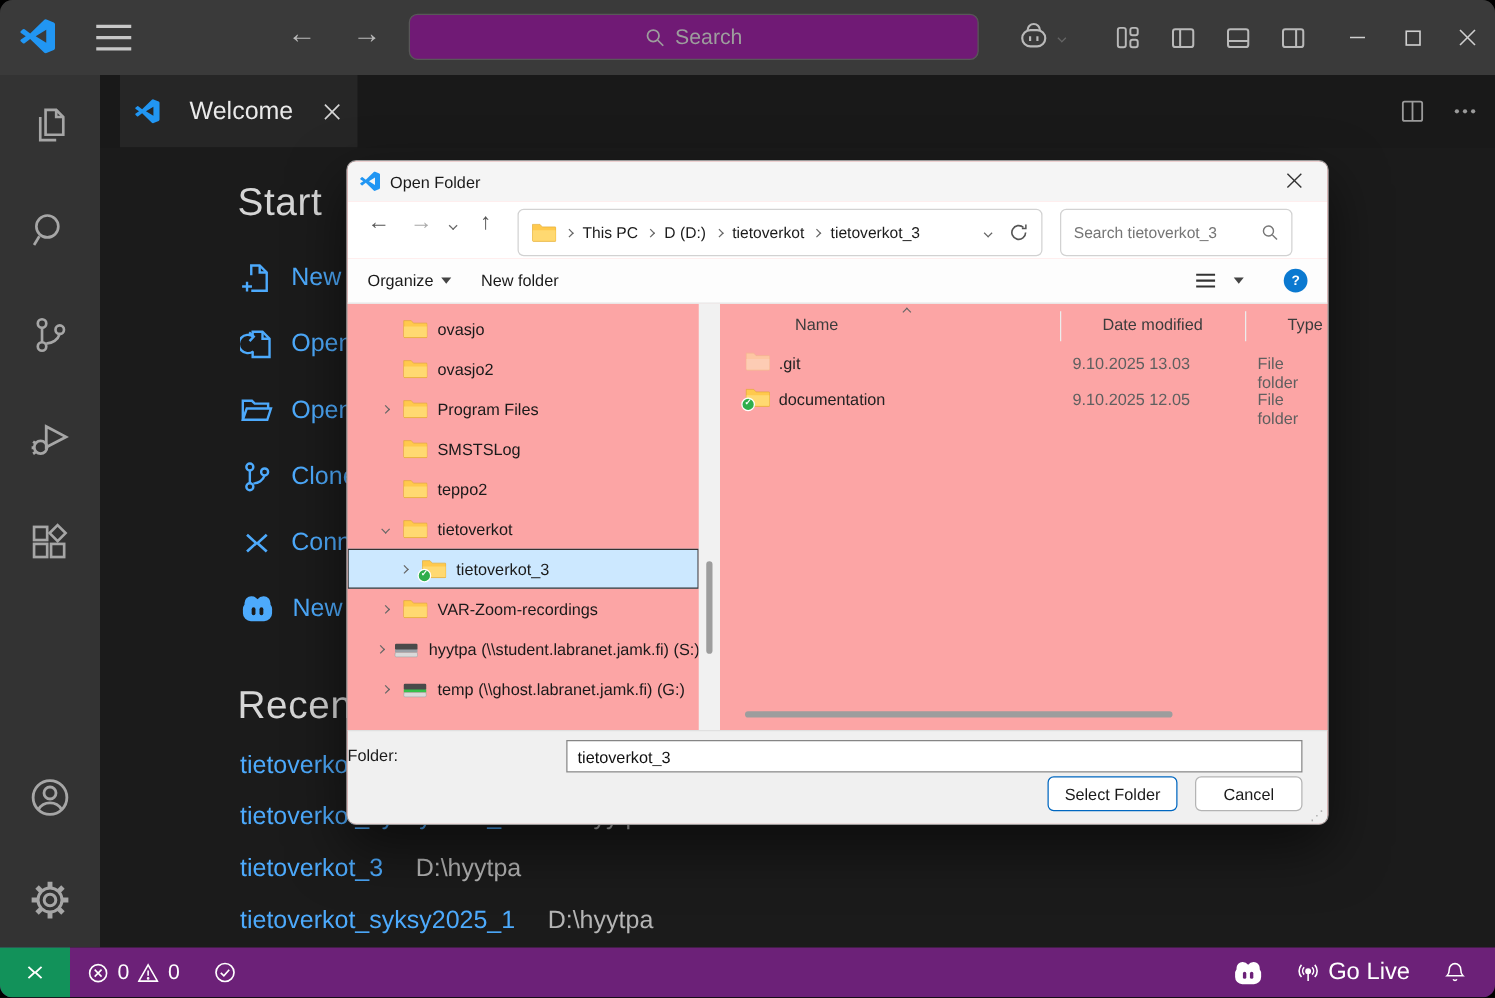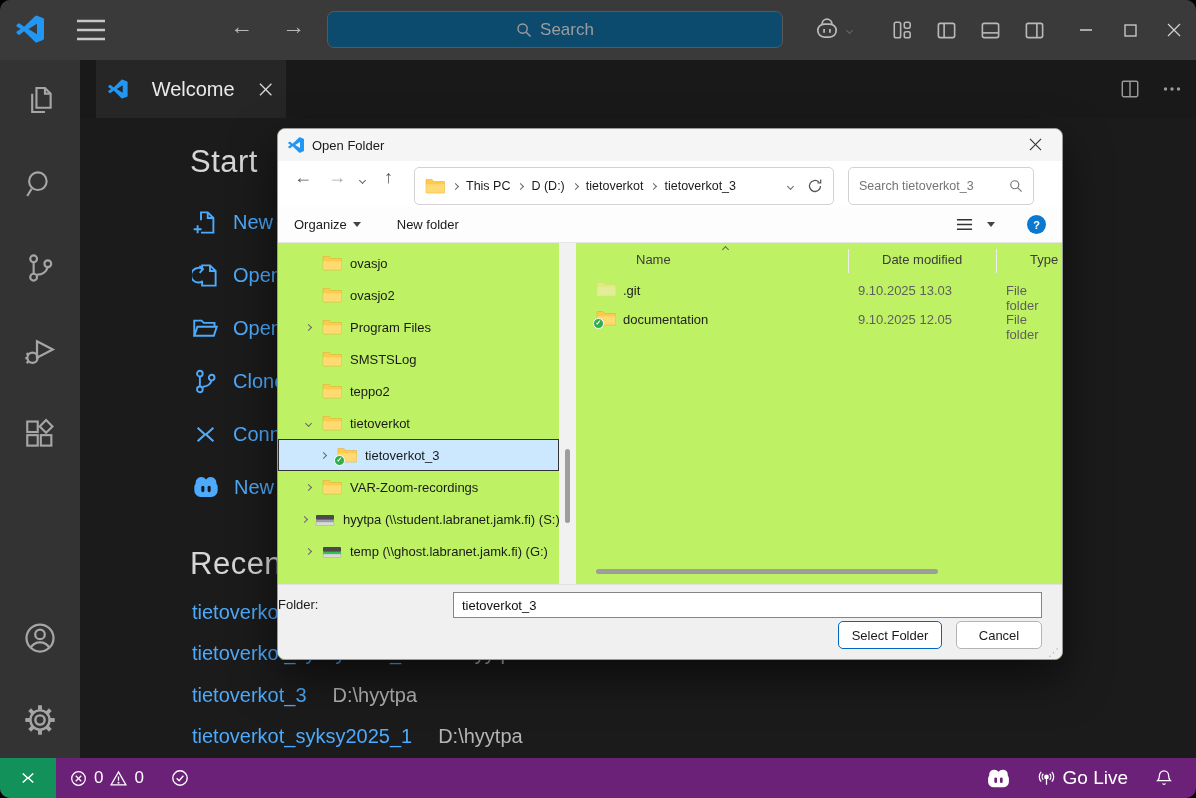--- a/index.html
+++ b/index.html
@@ -5,21 +5,21 @@
   * { margin:0; padding:0; box-sizing:border-box; }
   html,body { width:1196px; height:798px; background:#000; font-family:"Liberation Sans",sans-serif; overflow:hidden; }
   .window { position:relative; width:1196px; height:798px; border-radius:10px; overflow:hidden; background:#1b1b1b; }
 
   
   .titlebar { position:absolute; left:0; top:0; width:1196px; height:60px; background:#3a3a3a; }
   .tb-logo { position:absolute; left:16px; top:15px; width:28px; height:28px; }
   .tb-menu { position:absolute; left:76px; top:17px; width:30px; height:26px; cursor:pointer; }
   .tb-back { position:absolute; left:230px; top:13px; font-size:23px; color:#b9b9b9; }
   .tb-fwd  { position:absolute; left:282px; top:13px; font-size:23px; color:#b9b9b9; }
-  .tb-search { position:absolute; left:327px; top:11px; width:456px; height:37px; background:#0c4a6e; border:1px solid #585858; border-radius:7px; display:flex; align-items:center; justify-content:center; gap:8px; color:#9d9d9d; font-size:17px; }
+  .tb-search { position:absolute; left:327px; top:11px; width:456px; height:37px; background:#701a75; border:1px solid #585858; border-radius:7px; display:flex; align-items:center; justify-content:center; gap:8px; color:#9d9d9d; font-size:17px; }
   .tb-right { position:absolute; right:0; top:0; height:60px; display:flex; align-items:center; }
   .tb-ic { width:44px; height:60px; display:flex; align-items:center; justify-content:center; color:#b9b9b9; }
   .copilot-wrap { display:flex; align-items:center; margin-right:28px; }
 
   
   .activitybar { position:absolute; left:0; top:60px; width:80px; height:698px; background:#333333; }
   .ab-ic { position:absolute; left:0; width:80px; height:60px; display:flex; align-items:center; justify-content:center; }
 
   
   .tabstrip { position:absolute; left:80px; top:60px; width:1116px; height:58px; background:#191919; }
@@ -37,32 +37,32 @@
   .r-row .pth { color:#b4b4b4; font-size:20px; }
 
   
   .statusbar { position:absolute; left:0; bottom:0; width:1196px; height:40px; background:#6c2178; color:#fff; }
   .sb-remote { position:absolute; left:0; top:0; width:56px; height:40px; background:#12925a; display:flex; align-items:center; justify-content:center; font-size:17px; }
   .sb-left { position:absolute; left:70px; top:0; height:40px; display:flex; align-items:center; gap:7px; font-size:17px; }
   .sb-right { position:absolute; right:22px; top:0; height:40px; display:flex; align-items:center; gap:26px; font-size:19px; }
   .sb-item { display:flex; align-items:center; gap:7px; }
 
   
-  .dialog { position:absolute; left:277px; top:128px; width:786px; height:532px; background:#bef264; border:1px solid #9a9a9a; border-radius:8px; box-shadow:0 18px 45px rgba(0,0,0,.55); overflow:hidden; font-size:13px; color:#1a1a1a; }
+  .dialog { position:absolute; left:277px; top:128px; width:786px; height:532px; background:#fca5a5; border:1px solid #9a9a9a; border-radius:8px; box-shadow:0 18px 45px rgba(0,0,0,.55); overflow:hidden; font-size:13px; color:#1a1a1a; }
   .dlg-title { position:absolute; left:0; top:0; width:100%; height:32px; background:#f5f5f5; display:flex; align-items:center; padding-left:10px; gap:8px; }
   .dlg-close { position:absolute; right:8px; top:0; width:38px; height:31px; display:flex; align-items:center; justify-content:center; color:#333; font-size:15px; cursor:pointer; }
   .dlg-nav { position:absolute; left:0; top:32px; width:100%; height:46px; background:#fff; }
   .nav-btn { position:absolute; top:6px; font-size:18px; color:#555; }
   .addr { position:absolute; left:136px; top:6px; width:420px; height:38px; border:1px solid #d2d2d2; border-radius:5px; display:flex; align-items:center; padding:0 10px; gap:8px; background:#fff; }
   .addr .seg { font-size:12.5px; color:#1b1b1b; white-space:nowrap; }
   .srch { position:absolute; left:570px; top:6px; width:186px; height:38px; border:1px solid #d2d2d2; border-radius:5px; display:flex; align-items:center; padding:0 10px; gap:6px; color:#757575; font-size:12.5px; }
   .srch .ph { flex:1; }
   .dlg-toolbar { position:absolute; left:0; top:78px; width:100%; height:36px; border-bottom:1px solid #e6e6e6; display:flex; align-items:center; padding:0 16px; gap:10px; background:#fdfdfd; }
   .org { display:flex; align-items:center; gap:6px; cursor:pointer; }
-  .newfolder { margin-left:26px; cursor:pointer; }
+  .newfolder { margin-left:14px; cursor:pointer; }
   .tbr { margin-left:auto; display:flex; align-items:center; gap:14px; }
   .help { width:19px; height:19px; border-radius:50%; background:#0b79d0; color:#fff; font-size:11px; font-weight:bold; display:flex; align-items:center; justify-content:center; }
 
   .dlg-content { position:absolute; left:0; top:114px; width:100%; height:341px; display:flex; }
   .tree { width:281px; height:100%; overflow:hidden; position:relative; padding-top:4px; }
   .trow { height:32px; display:flex; align-items:center; gap:8px; padding-left:24px; cursor:pointer; }
   .trow.child { padding-left:38px; }
   .trow .cvc { width:12px; display:flex; justify-content:center; }
   .trow .lbl { white-space:nowrap; }
   .trow.sel { background:#cce8ff; border:1px solid #333; }

